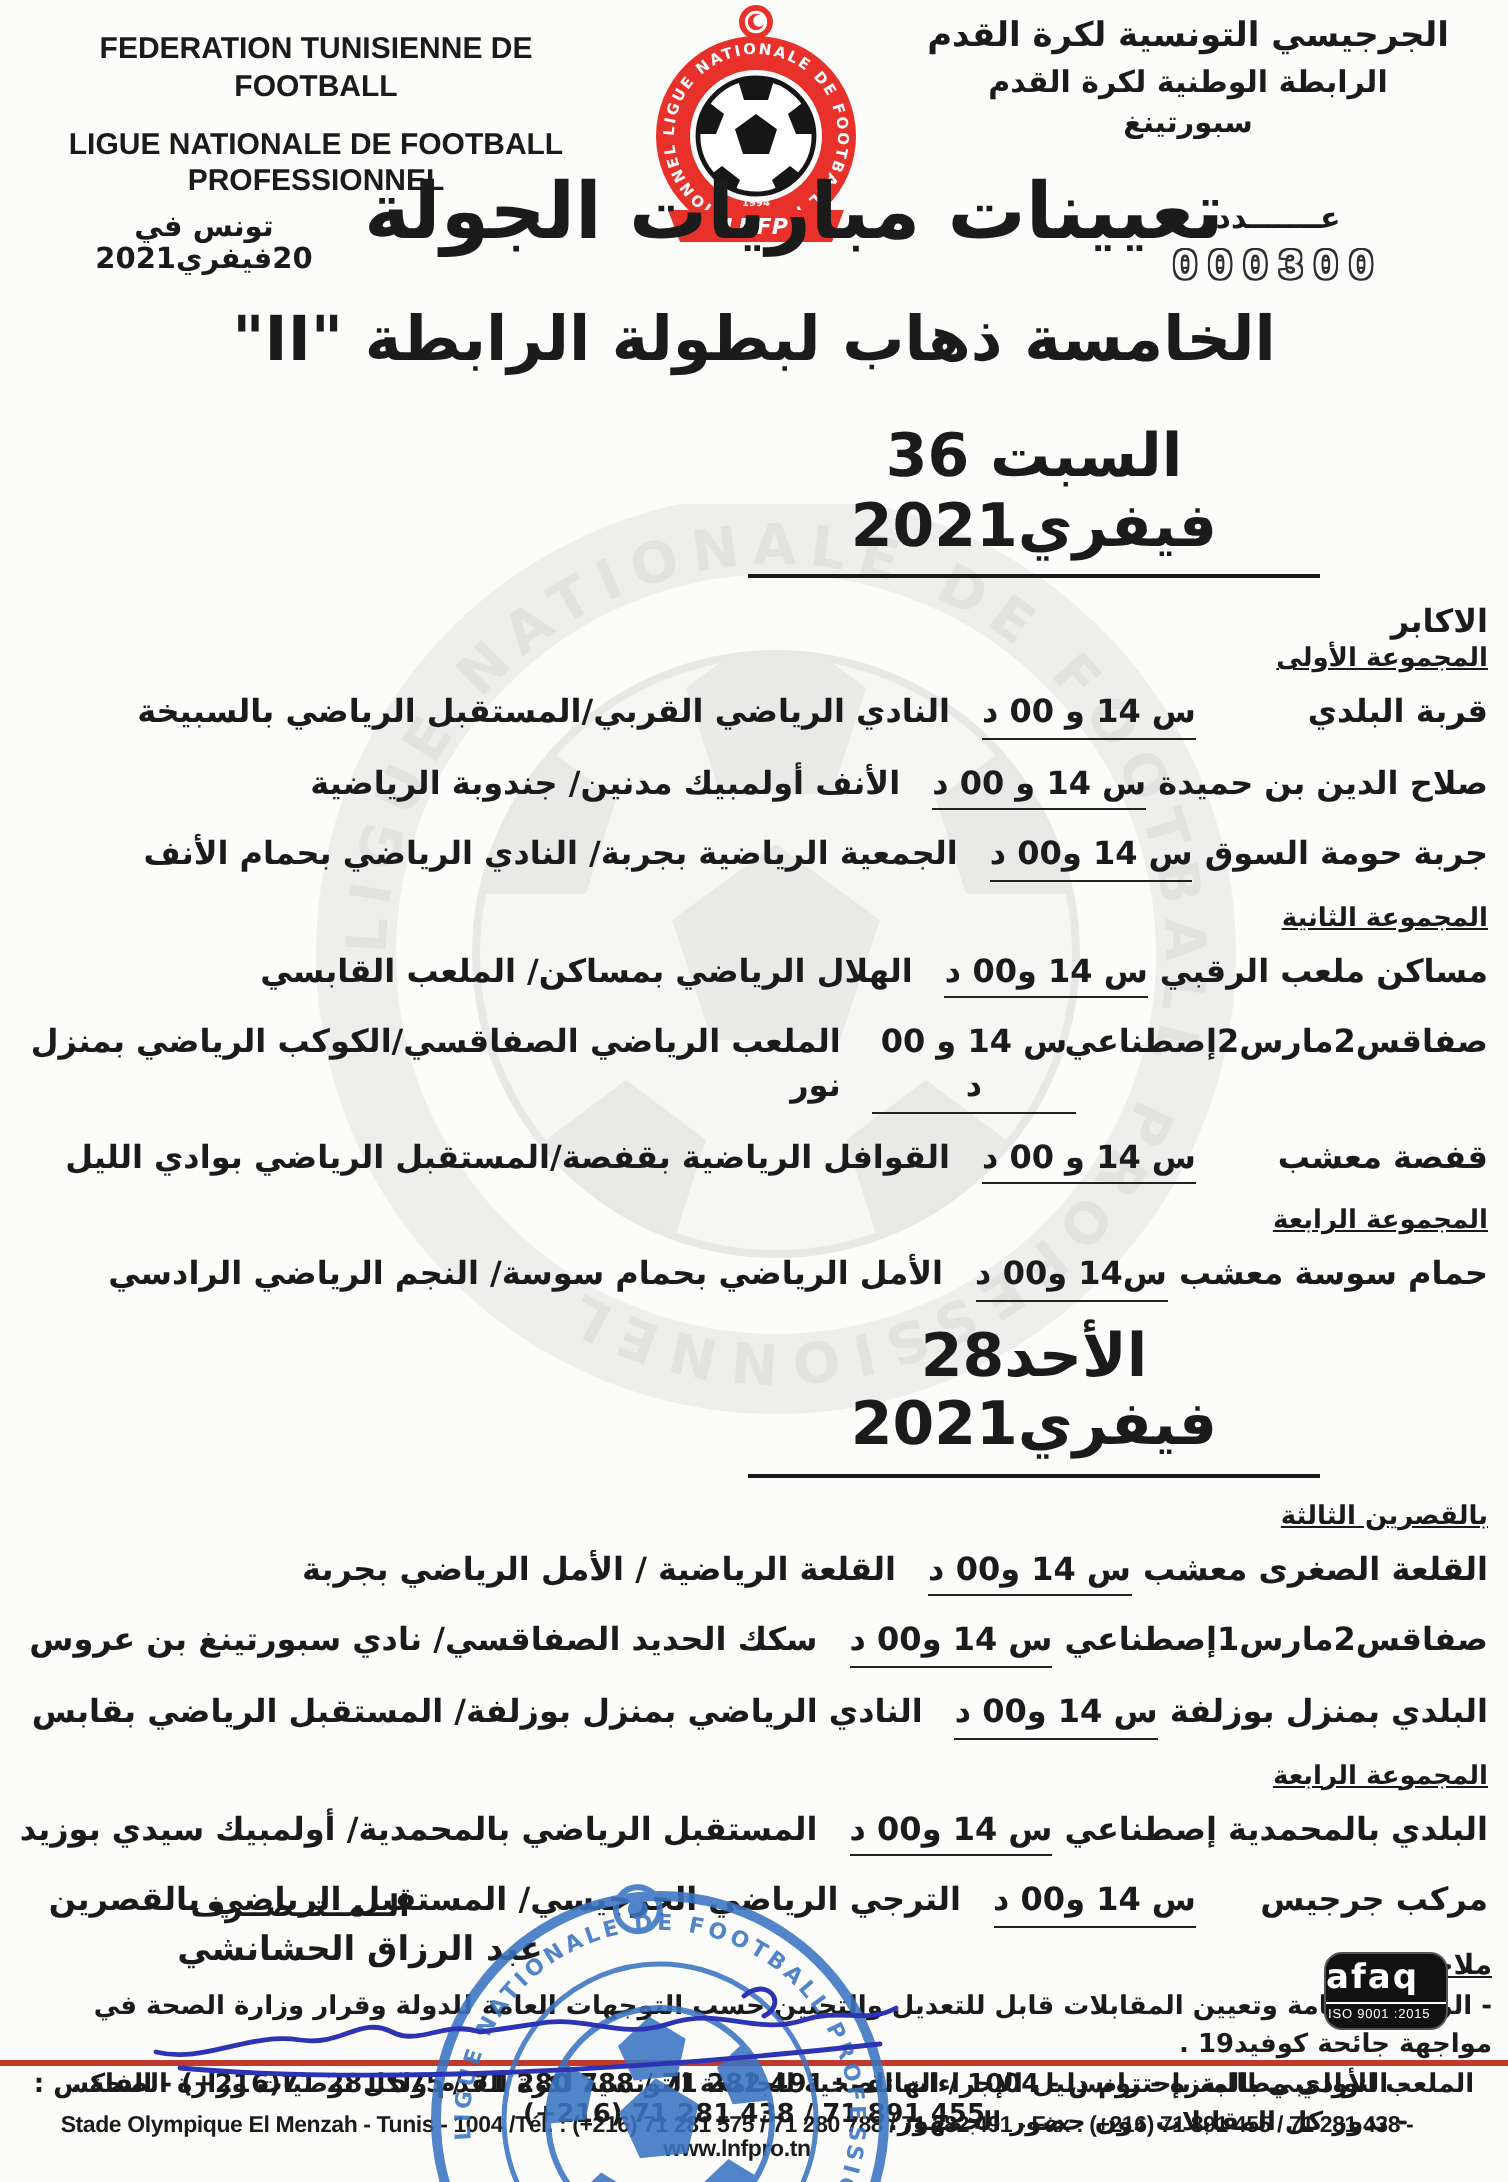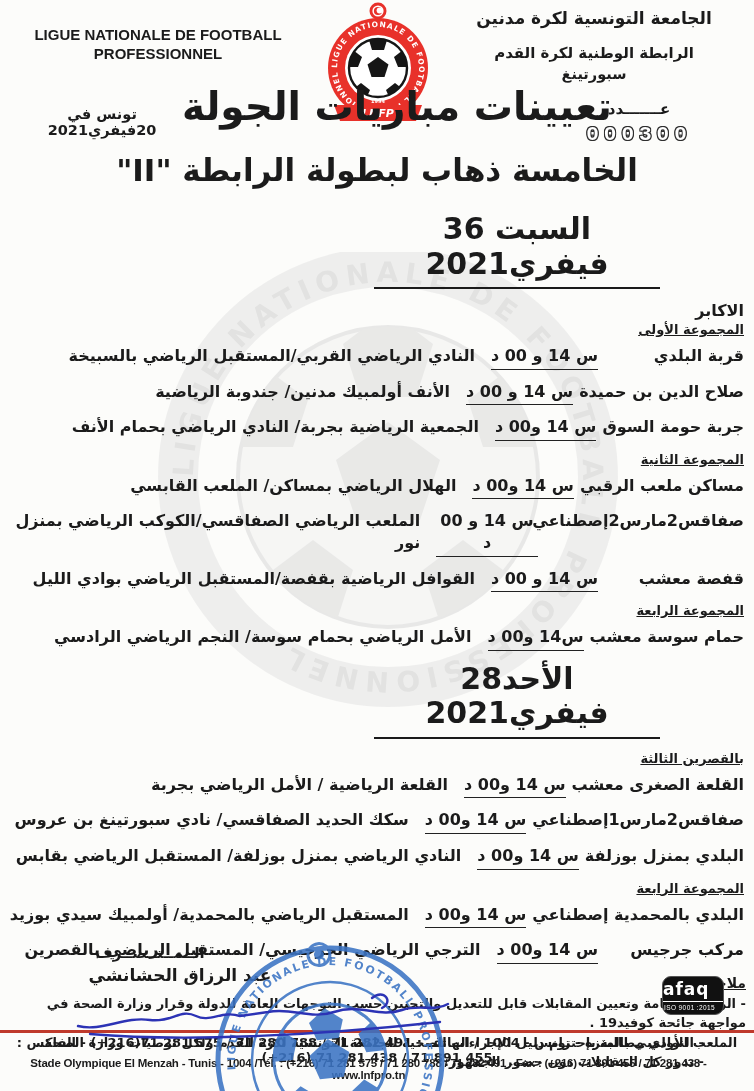--- a/index.html
+++ b/index.html
@@ -7,21 +7,21 @@
         overflow:hidden;font-family:"DejaVu Sans",sans-serif;color:#1b1b1b;}
   
   .hdr-left{position:absolute;left:12px;top:16px;width:292px;text-align:center;
             font-family:"Liberation Sans",sans-serif;font-weight:bold;font-size:15px;line-height:1.25;}
   .hdr-left .l2{margin-top:10px;}
   .hdr-date{position:absolute;left:26px;top:106px;width:152px;text-align:center;direction:rtl;
             font-weight:bold;font-size:14.5px;}
   .logo-box{position:absolute;left:306px;top:2px;width:146px;height:120px;}
   .hdr-right{position:absolute;right:4px;top:8px;width:312px;text-align:center;direction:rtl;font-weight:bold;}
   .hdr-right .a1{font-size:17px;}
-  .hdr-right .a2{font-size:15px;margin-top:16px;}
+  .hdr-right .a2{font-size:15px;margin-top:4px;}
   .hdr-right .a3{font-size:14.5px;margin-top:4px;}
   .doc-number{position:absolute;right:56px;top:100px;width:118px;text-align:center;direction:rtl;}
   .doc-number .lbl{font-weight:bold;font-size:15px;}
   .doc-number .val{margin-top:5px;font-family:Liberation Mono, monospace;font-weight:bold;
        font-size:21px;letter-spacing:5px;color:#fff;direction:ltr;
        text-shadow:1px 0 #2e2e2e,-1px 0 #2e2e2e,0 1px #2e2e2e,0 -1px #2e2e2e,
                    1px 1px #2e2e2e,-1px -1px #2e2e2e,1px -1px #2e2e2e,-1px 1px #2e2e2e;}
   
   .title-1{position:absolute;left:40px;right:0;top:84px;text-align:center;direction:rtl;
            font-size:39px;font-weight:bold;z-index:2;}
@@ -85,20 +85,21 @@
       <polygon points="260,170 208,208 228,268 292,268 312,208"></polygon>
       <polygon points="260,58 215,92 232,145 288,145 305,92"></polygon>
       <polygon points="140,118 100,148 115,195 165,195 180,148"></polygon>
       <polygon points="380,118 340,148 355,195 405,195 420,148"></polygon>
       <polygon points="185,288 145,318 160,365 210,365 225,318"></polygon>
       <polygon points="335,288 295,318 310,365 360,365 375,318"></polygon>
     </g>
   </svg>
 
   <div class="hdr-left">
+    <div>FEDERATION TUNISIENNE DE FOOTBALL</div>
     <div class="l2">LIGUE NATIONALE DE FOOTBALL</div>
     <div>PROFESSIONNEL</div>
   </div>
   <div class="hdr-date">تونس في 20فيفري2021</div>
 
   <div class="logo-box">
     <svg width="146" height="120" viewBox="0 0 146 120">
       <defs>
         <clipPath id="ballclip">
             <circle cx="72" cy="66" r="29"></circle>
@@ -123,21 +124,21 @@
         <polygon points="55,81 46,88 50,97 60,97 64,88"></polygon>
         <polygon points="89,81 80,88 84,97 94,97 98,88"></polygon>
       </g>
       <text x="72" y="101" text-anchor="middle" font-size="5" fill="#fff" font-weight="bold">1994</text>
       <path d="M28 103 L116 103 L110 119 L34 119 Z" fill="#e8312a"></path>
       <text x="72" y="115" text-anchor="middle" font-size="11" font-weight="bold" font-style="italic" fill="#fff">LNFP</text>
     </svg>
   </div>
 
   <div class="hdr-right">
-    <div class="a1">الجامعة التونسية لكرة مدنين</div>
+    <div class="a1">الجرجيسي التونسية لكرة القدم</div>
     <div class="a2">الرابطة الوطنية لكرة القدم</div>
     <div class="a3">سبورتينغ</div>
   </div>
   <div class="doc-number">
     <div class="lbl">عـــــــدد</div>
     <div class="val">000300</div>
   </div>
 
   <div class="title-1">تعيينات مباريات الجولة</div>
   <div class="title-2">الخامسة ذهاب لبطولة الرابطة "II"</div>

